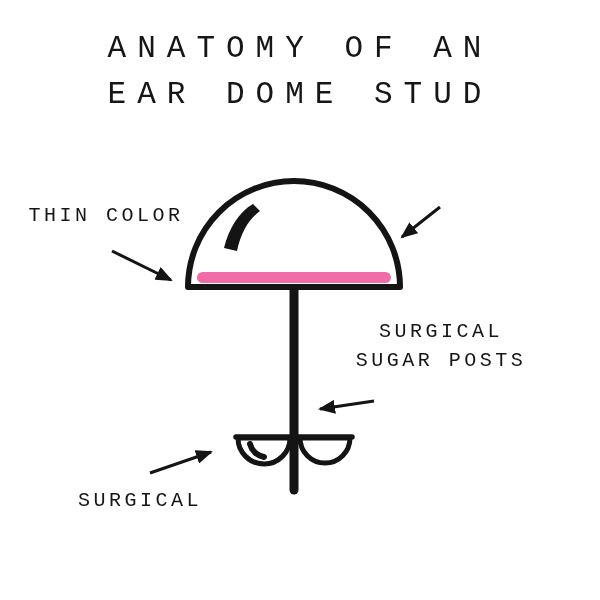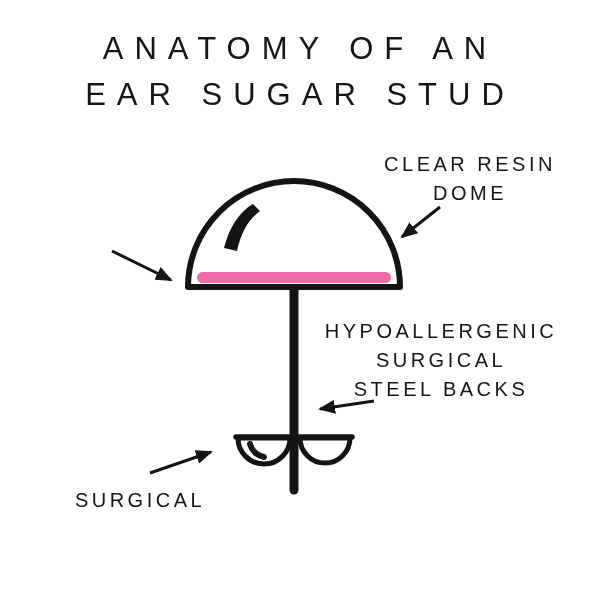--- a/index.html
+++ b/index.html
@@ -11,20 +11,21 @@
     width: 600px;
     height: 600px;
     position: relative;
     overflow: hidden;
     font-family: "Liberation Sans", sans-serif;
     color: #141414;
   }
   .stage {
     position: absolute;
     inset: 0;
+    font-family: Liberation Mono, monospace;
   }
   .title {
     position: absolute;
     top: 26px;
     left: 0;
     width: 600px;
     text-align: center;
     font-size: 31px;
     letter-spacing: 11px;
     line-height: 46px;
@@ -50,21 +51,21 @@
     top: 0;
   }
 </style>
 </head>
 <body>
 
 <div class="stage">
 
   <div class="title">
     <div>ANATOMY OF AN</div>
-    <div>EAR SUGAR STUD</div>
+    <div>EAR DOME STUD</div>
   </div>
 
   <svg class="diagram" width="600" height="600" viewBox="0 0 600 600">
     <defs>
       <marker id="arrowhead" markerWidth="18" markerHeight="14" refX="15" refY="7" orient="auto" markerUnits="userSpaceOnUse">
         <path d="M0,0 L17,7 L0,14 Z" fill="#141414"></path>
       </marker>
     </defs>
 
     <path d="M 294 290 L 294 490" stroke="#141414" stroke-width="9" stroke-linecap="round" fill="none"></path>
@@ -82,31 +83,27 @@
     <path d="M 300 438 A 25 25 0 0 0 350 438 Z" fill="#ffffff" stroke="#141414" stroke-width="5" stroke-linejoin="round"></path>
 
     <path d="M 250 444 A 18 18 0 0 0 264 457" fill="none" stroke="#141414" stroke-width="6" stroke-linecap="round"></path>
 
     <path d="M 440 207 L 402 237" stroke="#141414" stroke-width="3" fill="none" marker-end="url(#arrowhead)"></path>
     <path d="M 112 251 L 171 280" stroke="#141414" stroke-width="3" fill="none" marker-end="url(#arrowhead)"></path>
     <path d="M 374 401 L 320 409" stroke="#141414" stroke-width="3" fill="none" marker-end="url(#arrowhead)"></path>
     <path d="M 150 473 L 211 452" stroke="#141414" stroke-width="3" fill="none" marker-end="url(#arrowhead)"></path>
   </svg>
 
-  <div class="label label-clear-resin-dome">
-    <div>CLEAR RESIN</div>
-    <div>DOME</div>
-  </div>
 
   <div class="label label-thin-color-layer">
+    <div>THIN COLOR</div>
   </div>
 
   <div class="label label-steel-posts">
-    <div>HYPOALLERGENIC</div>
     <div>SURGICAL</div>
-    <div>STEEL BACKS</div>
+    <div>SUGAR POSTS</div>
   </div>
 
   <div class="label label-steel-backs">
     <div>SURGICAL</div>
   </div>
 
 </div>
 
 </body></html>

